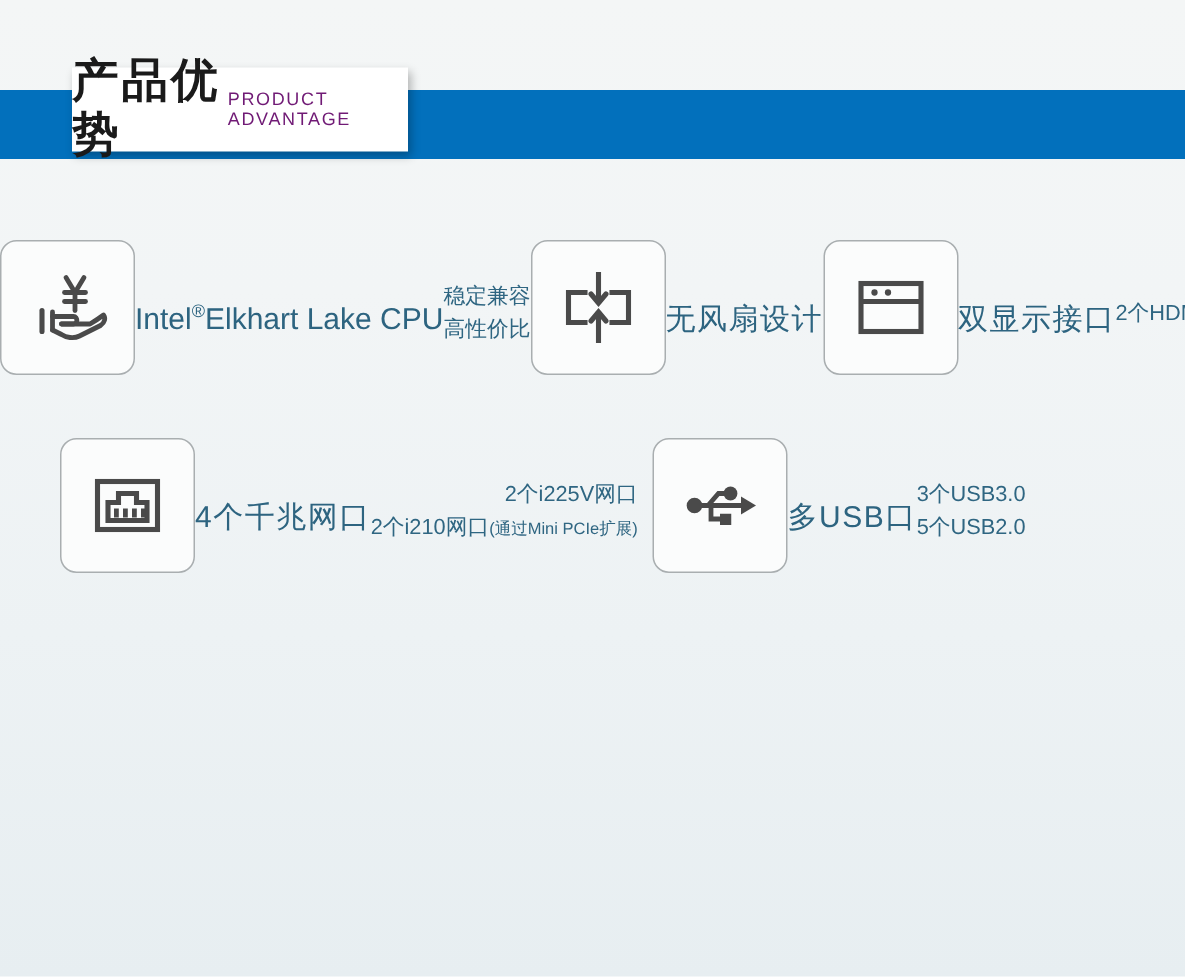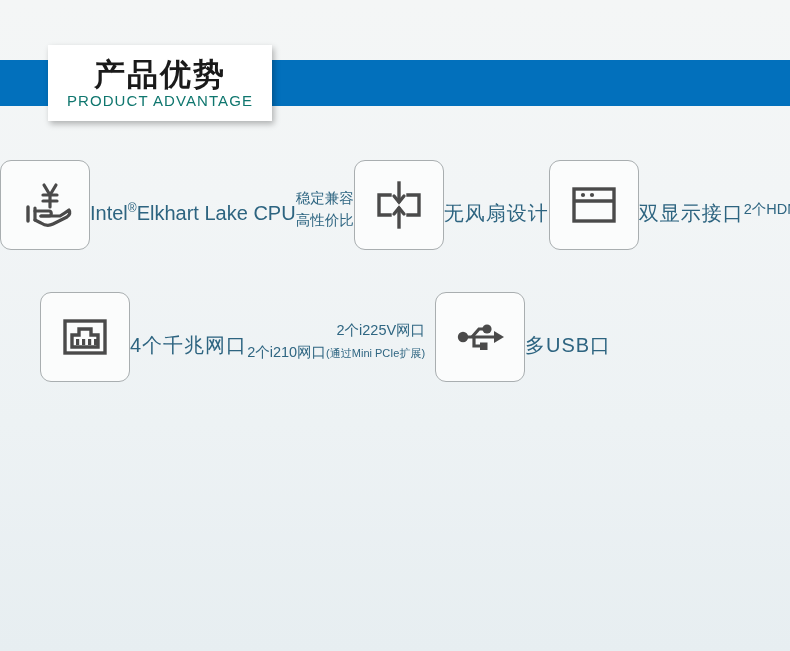--- a/index.html
+++ b/index.html
@@ -26,39 +26,39 @@
     top: 60px;
     width: 790px;
     height: 46px;
     background: #0270bc;
   }
   .banner-card {
     position: absolute;
     left: 48px;
     top: 45px;
     width: 224px;
-    height: 76px;
+    height: 56px;
     background: #ffffff;
     box-shadow: 2px 3px 6px rgba(0,0,0,0.28);
     display: flex;
-    flex-direction: column;
+    flex-direction: row;
     align-items: center;
     justify-content: center;
   }
   .banner-title-cn {
     font-family: "DejaVu Sans", sans-serif;
     font-size: 31px;
     font-weight: bold;
     color: #1a1a1a;
     letter-spacing: 2px;
     line-height: 1.15;
   }
   .banner-title-en {
-    font-size: 15px;
-    color: #0f766e;
+    font-size: 12px;
+    color: #701a75;
     letter-spacing: 1.1px;
     margin-top: 0;
     line-height: 1.1;
   }
 
   
   .features {
     position: relative;
     padding: 0;
   }
@@ -232,17 +232,21 @@
 
             <path d="M20 28 L27 20 L33 20" fill="none"></path>
             <circle cx="35" cy="20" r="4.6" fill="#4a4a4a" stroke="none"></circle>
 
             <path d="M22 28 L22 37 L28 37" fill="none"></path>
             <rect x="28" y="33.5" width="7.5" height="7.5" fill="#4a4a4a" stroke="none"></rect>
           </svg>
         </span>
       </div>
       <div class="feature-title cjk">多USB口</div>
+      <div class="feature-desc">
+        <div>3个USB3.0</div>
+        <div>5个USB2.0</div>
+      </div>
     </div>
 
 
   </div>
 </div>
 
 </body></html>

